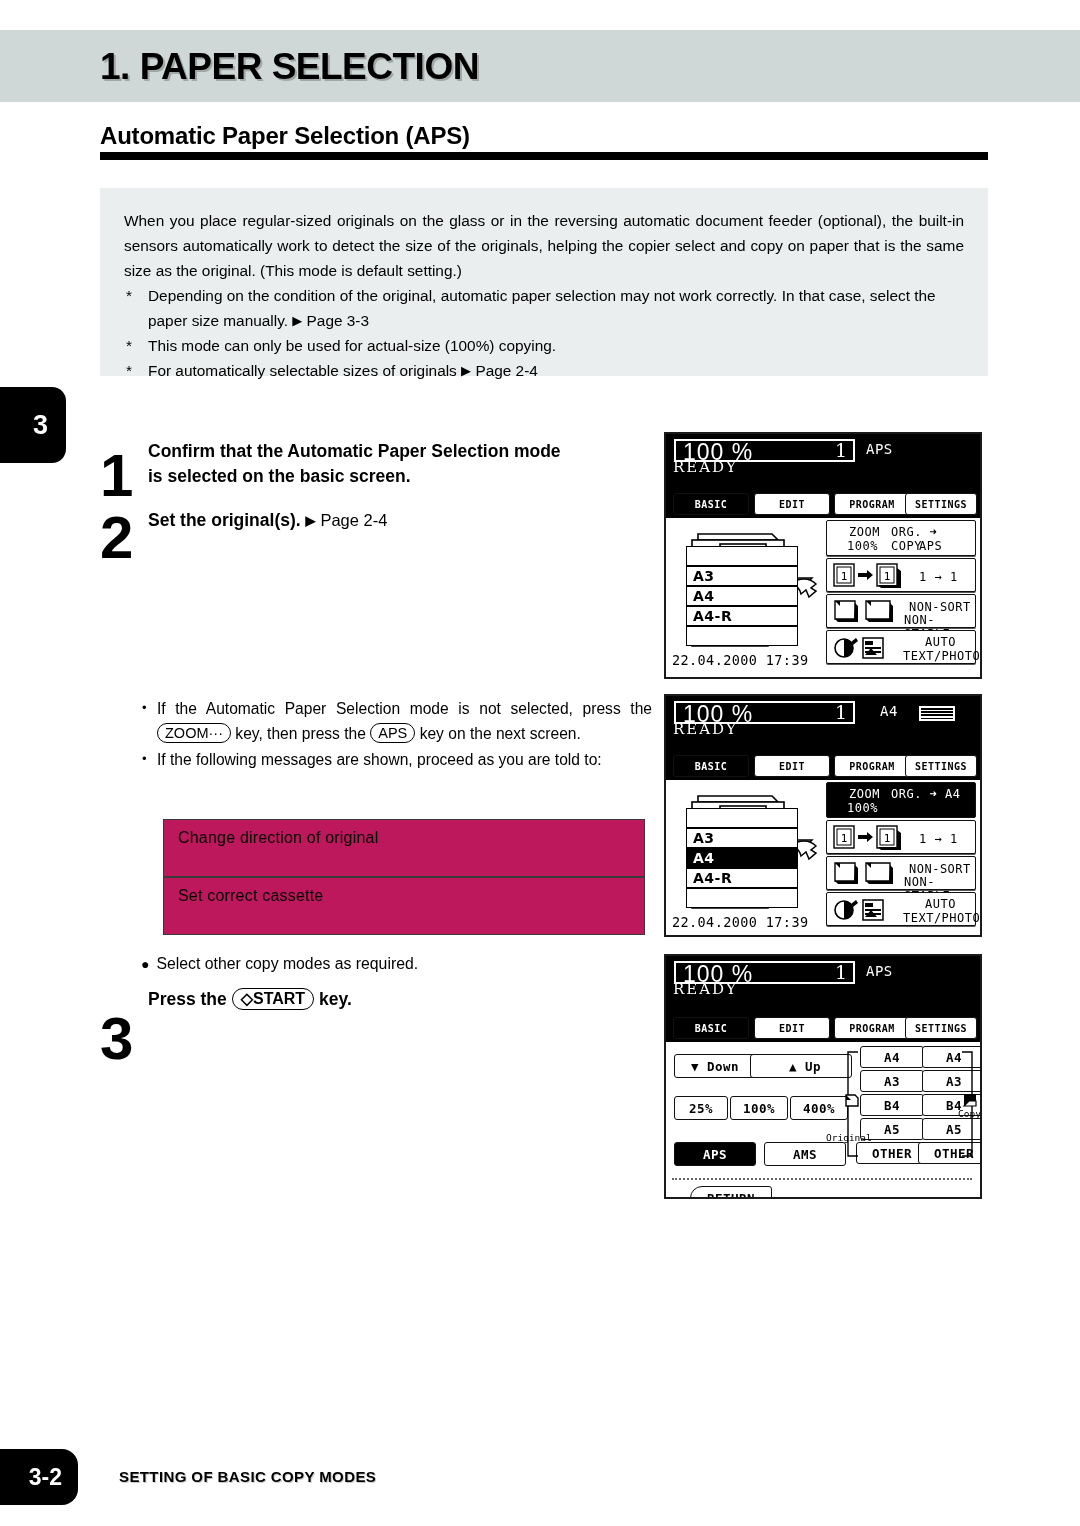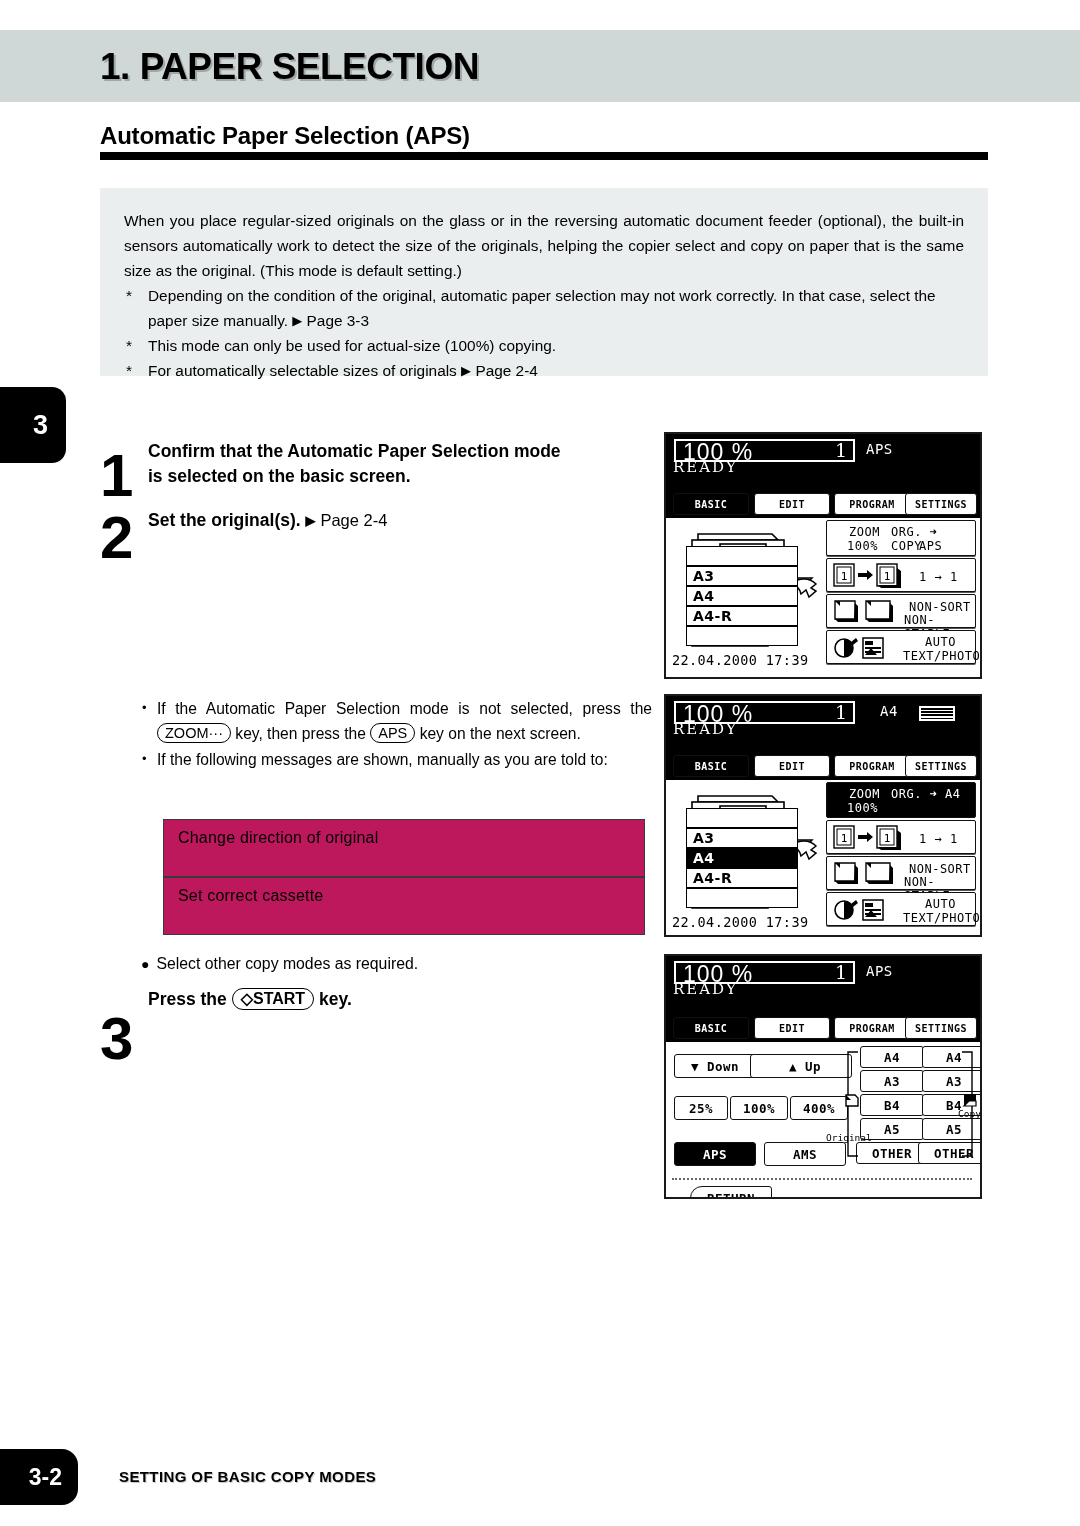--- a/index.html
+++ b/index.html
@@ -267,21 +267,21 @@
     <span class="dot">•</span>
     <span>If the Automatic Paper Selection mode is not selected, press</span>
     <span>the</span>
     <span class="keycap">ZOOM···</span>
     <span>key, then press the</span>
     <span class="keycap">APS</span>
     <span>key on the next screen.</span>
   </div>
   <div class="li">
     <span class="dot">•</span>
-    <span>If the following messages are shown, manually as you are told to:</span>
+    <span>If the following messages are shown, proceed as you are told to:</span>
   </div>
 </div>
 
 <div class="msgbox" style="top:819px;">
   <span>Change direction of original</span>
 </div>
 <div class="msgbox" style="top:877px;">
   <span>Set correct cassette</span>
 </div>
 

